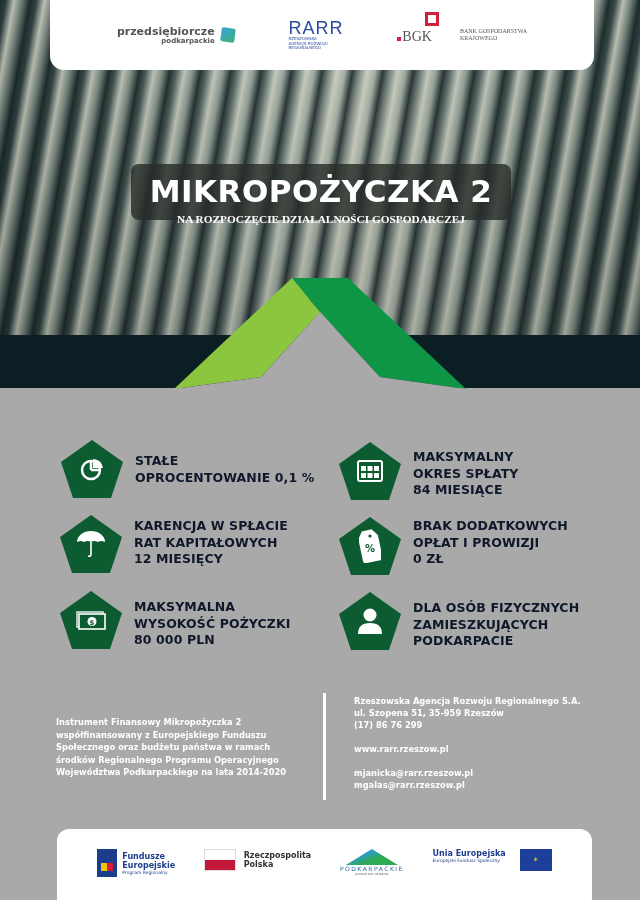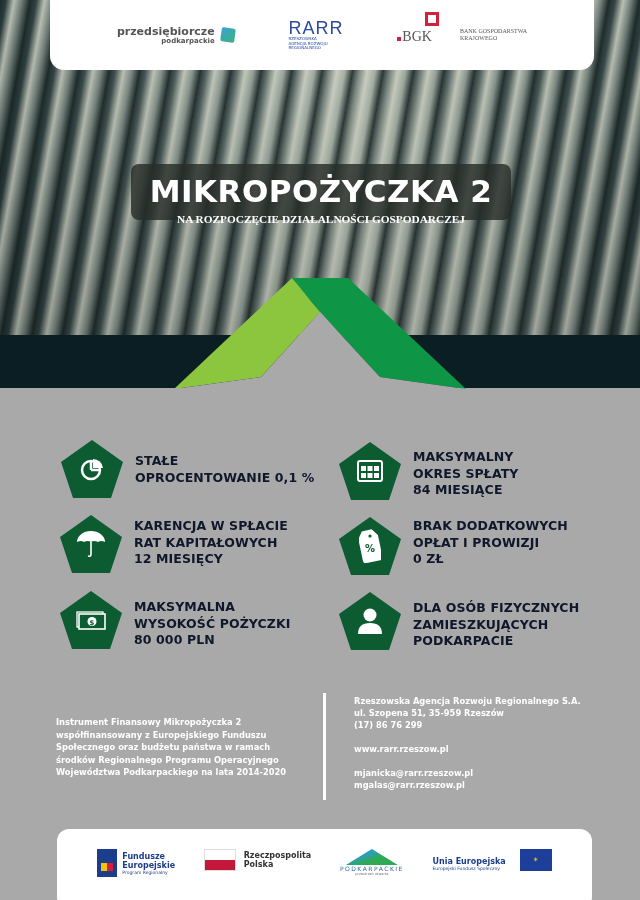--- a/index.html
+++ b/index.html
@@ -41,21 +41,21 @@
 .fe .mk{width:20px;height:28px;background:#1c3c8c;position:relative}
 .fe .mk::after{content:"";position:absolute;left:4px;top:14px;width:12px;height:8px;background:linear-gradient(90deg,#f2c500 50%,#d61e3c 50%)}
 .fe .t1{font-size:8px;font-weight:bold;color:#1c3c8c;line-height:9px}
 .fe .t2{font-size:4.5px;color:#1c3c8c}
 .rp{display:flex;align-items:center;gap:8px}
 .rp .flag{width:32px;height:22px;border:1px solid #ddd;background:linear-gradient(180deg,#fff 50%,#c3183a 50%)}
 .rp .t{font-size:8px;font-weight:bold;color:#333;line-height:9px}
 .pk{text-align:center}
 .pk .hill{width:52px;height:16px;margin:0 auto;background:linear-gradient(160deg,#2b9ad2 30%,#2eaa53 60%);clip-path:polygon(0 100%,50% 0,100% 100%)}
 .pk .t{font-size:6px;letter-spacing:1.5px;color:#2b6aa0}
-.ue{display:flex;align-items:flex-end;gap:14px}
+.ue{display:flex;align-items:flex-start;gap:14px}
 .ue .t1{font-size:8px;font-weight:bold;color:#1c3c8c;text-align:right}
 .ue .t2{font-size:4.5px;color:#1c3c8c}
 .ue .flag{width:32px;height:22px;background:#1d3f9a;display:flex;align-items:center;justify-content:center;color:#f3d000;font-size:7px}
 </style>
 </head>
 <body>
 
 <div class="page">
 
   <div class="hero"></div>

